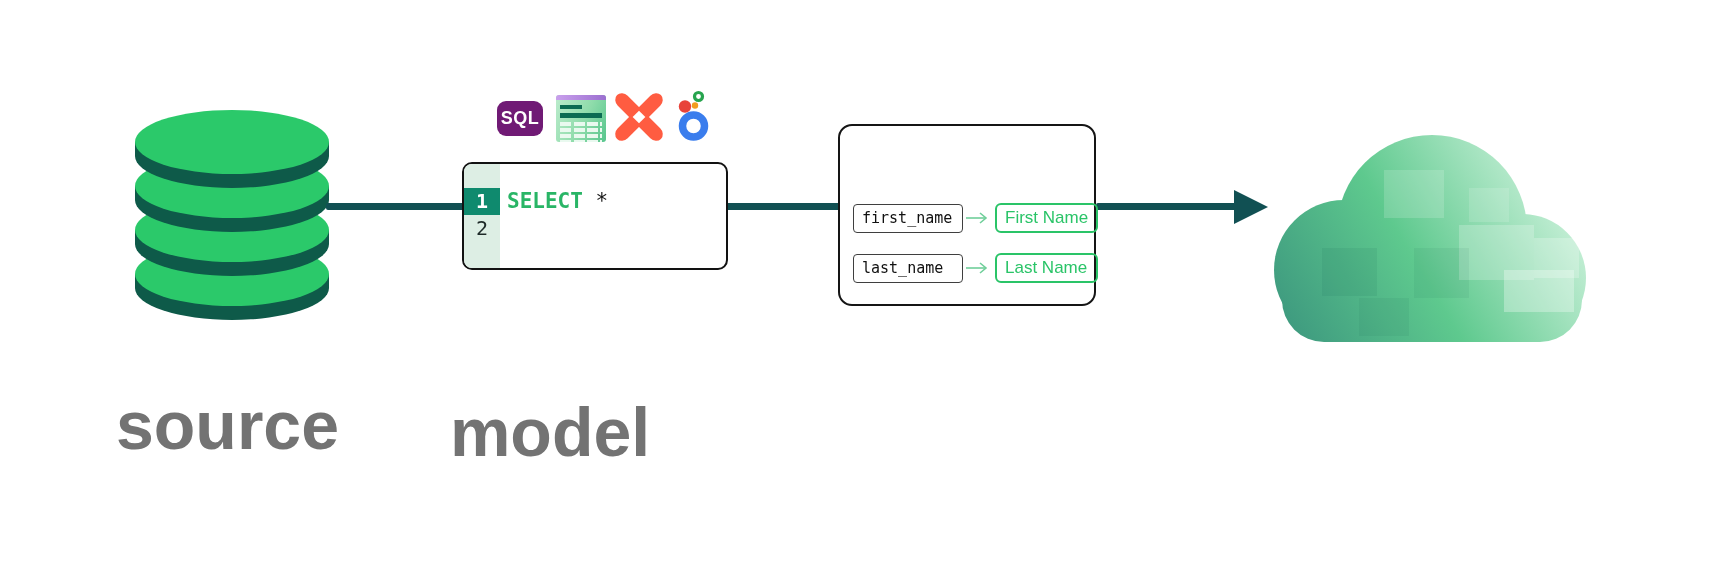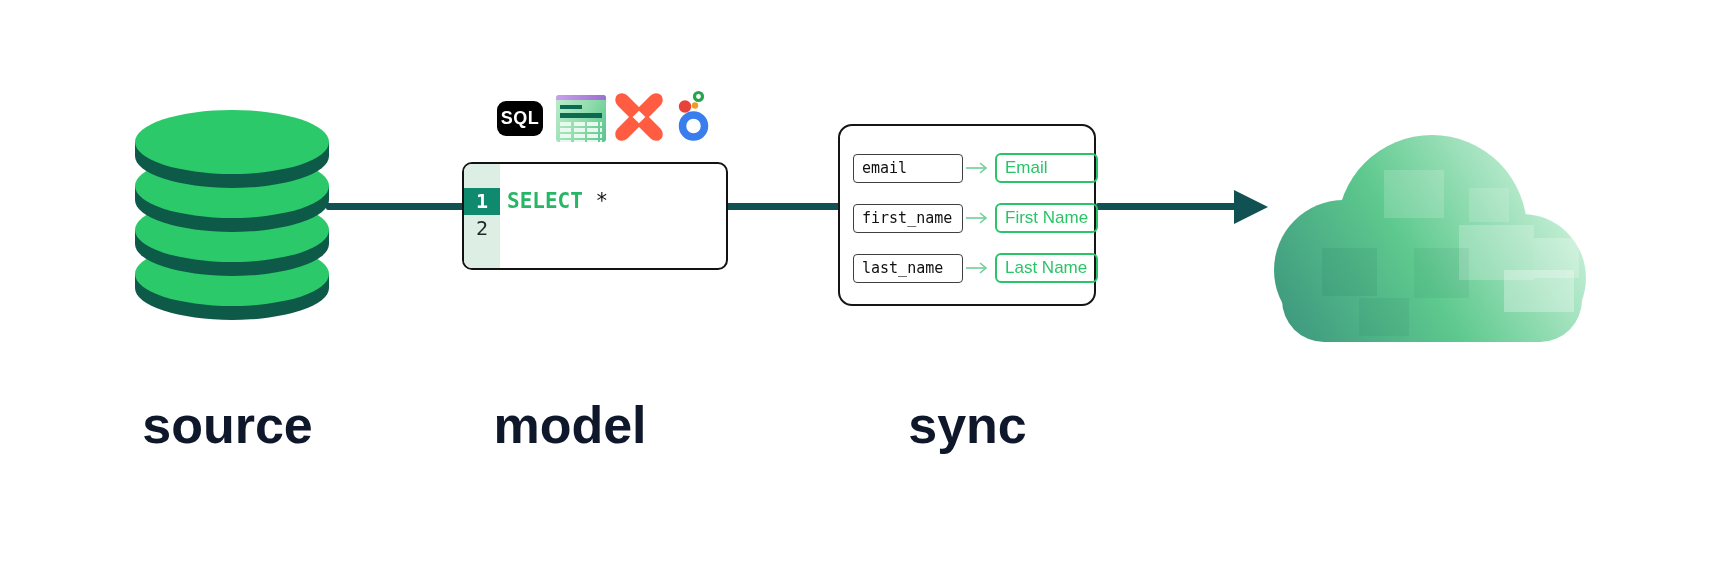--- a/index.html
+++ b/index.html
@@ -26,21 +26,21 @@
   .code-line{position:absolute;left:0;right:0;height:27px;display:flex;}
   .line-1{top:24px;} .line-2{top:51px;}
   .ln{width:36px;text-align:center;font:20px "DejaVu Sans Mono",monospace;line-height:27px;color:#1e2a28;}
   .line-1 .ln{background:#0f8a6e;color:#fff;font-weight:bold;}
   .code-text{padding-left:7px;font:21px "DejaVu Sans Mono",monospace;line-height:27px;
       color:#141414;white-space:pre;}
   .kw{color:#29b566;font-weight:bold;}
   .cursor{color:#222;}
 
   
-  .sql-badge{position:absolute;left:497px;top:101px;width:46px;height:35px;background:#000000;
+  .sql-badge{position:absolute;left:497px;top:101px;width:46px;height:35px;background:#701a75;
       border-radius:9px;color:#fff;font-weight:bold;font-size:18px;display:flex;
       align-items:center;justify-content:center;letter-spacing:.5px;}
   .sheet-icon{position:absolute;left:556px;top:95px;width:50px;height:47px;border-radius:3px;
       overflow:hidden;background:linear-gradient(115deg,#bdeccd 0%,#8fdcab 55%,#57c58d 100%);}
   .sheet-top{position:absolute;left:0;top:0;right:0;height:5px;
       background:linear-gradient(to right,#c9a0ec,#9b6fd0);}
   .sheet-bar-s{position:absolute;left:4px;top:10px;width:22px;height:4px;background:#0b6b52;}
   .sheet-bar-l{position:absolute;left:4px;top:18px;width:42px;height:5px;background:#0b6b52;}
   .sheet-grid{position:absolute;left:4px;top:27px;width:42px;}
   .sheet-row{height:4px;margin-bottom:2px;
@@ -59,23 +59,23 @@
   .map-arrow{margin:0 3px;flex:none;}
   .dest-chip{width:103px;height:30px;border:2px solid #2ac468;border-radius:6px;color:#2ac468;
       font-size:17px;font-weight:500;line-height:26px;padding:0 0 0 8px;box-sizing:border-box;
       white-space:nowrap;}
 
   
   .cloud{position:absolute;left:1264px;top:130px;}
 
   
   .stage-label{position:absolute;top:388px;height:74px;display:flex;align-items:center;
-      justify-content:center;font-size:52px;font-weight:600;color:#0f172a;letter-spacing:0px;}
+      justify-content:center;font-size:68px;font-weight:600;color:#737373;letter-spacing:0px;}
   .lbl-source{left:95px;width:265px;}
-  .lbl-model{left:440px;width:260px;}
+  .lbl-model{left:420px;width:260px;margin-top:7px;}
   .lbl-sync{left:840px;width:255px;}
   .lbl-destination{left:1235px;width:405px;}
 </style>
 </head>
 <body>
 
 <div class="stage">
 
   <svg class="db" width="200" height="220" viewBox="0 0 200 220">
     <path d="M3,172 v14 a97,32 0 0 0 194,0 v-14 z" fill="#0e5a49"></path>
@@ -128,28 +128,20 @@
       <div class="ln">1</div>
       <div class="code-text"><span class="kw">SELECT</span><span> *</span></div>
     </div>
     <div class="code-line line-2">
       <div class="ln">2</div>
     </div>
   </div>
 
   <div class="sync-box">
 
-    <div class="map-row row-0">
-      <div class="field-box">email</div>
-      <svg class="map-arrow" width="26" height="12" viewBox="0 0 26 12">
-        <line x1="0" y1="6" x2="19" y2="6" stroke="#70cf9a" stroke-width="1.6"></line>
-        <path d="M14,1 L20,6 L14,11" fill="none" stroke="#70cf9a" stroke-width="1.6"></path>
-      </svg>
-      <div class="dest-chip">Email</div>
-    </div>
 
     <div class="map-row row-1">
       <div class="field-box">first_name</div>
       <svg class="map-arrow" width="26" height="12" viewBox="0 0 26 12">
         <line x1="0" y1="6" x2="19" y2="6" stroke="#70cf9a" stroke-width="1.6"></line>
         <path d="M14,1 L20,6 L14,11" fill="none" stroke="#70cf9a" stroke-width="1.6"></path>
       </svg>
       <div class="dest-chip">First Name</div>
     </div>
 
@@ -185,15 +177,14 @@
       <rect x="205" y="58" width="40" height="34" fill="#ffffff" opacity="0.14"></rect>
       <rect x="270" y="108" width="45" height="40" fill="#ffffff" opacity="0.24"></rect>
       <rect x="150" y="118" width="55" height="50" fill="#0e5a49" opacity="0.07"></rect>
       <rect x="58" y="118" width="55" height="48" fill="#0e5a49" opacity="0.09"></rect>
       <rect x="95" y="168" width="50" height="38" fill="#0e5a49" opacity="0.07"></rect>
     </g>
   </svg>
 
   <div class="stage-label lbl-source">source</div>
   <div class="stage-label lbl-model">model</div>
-  <div class="stage-label lbl-sync">sync</div>
 
 </div>
 
 </body></html>

